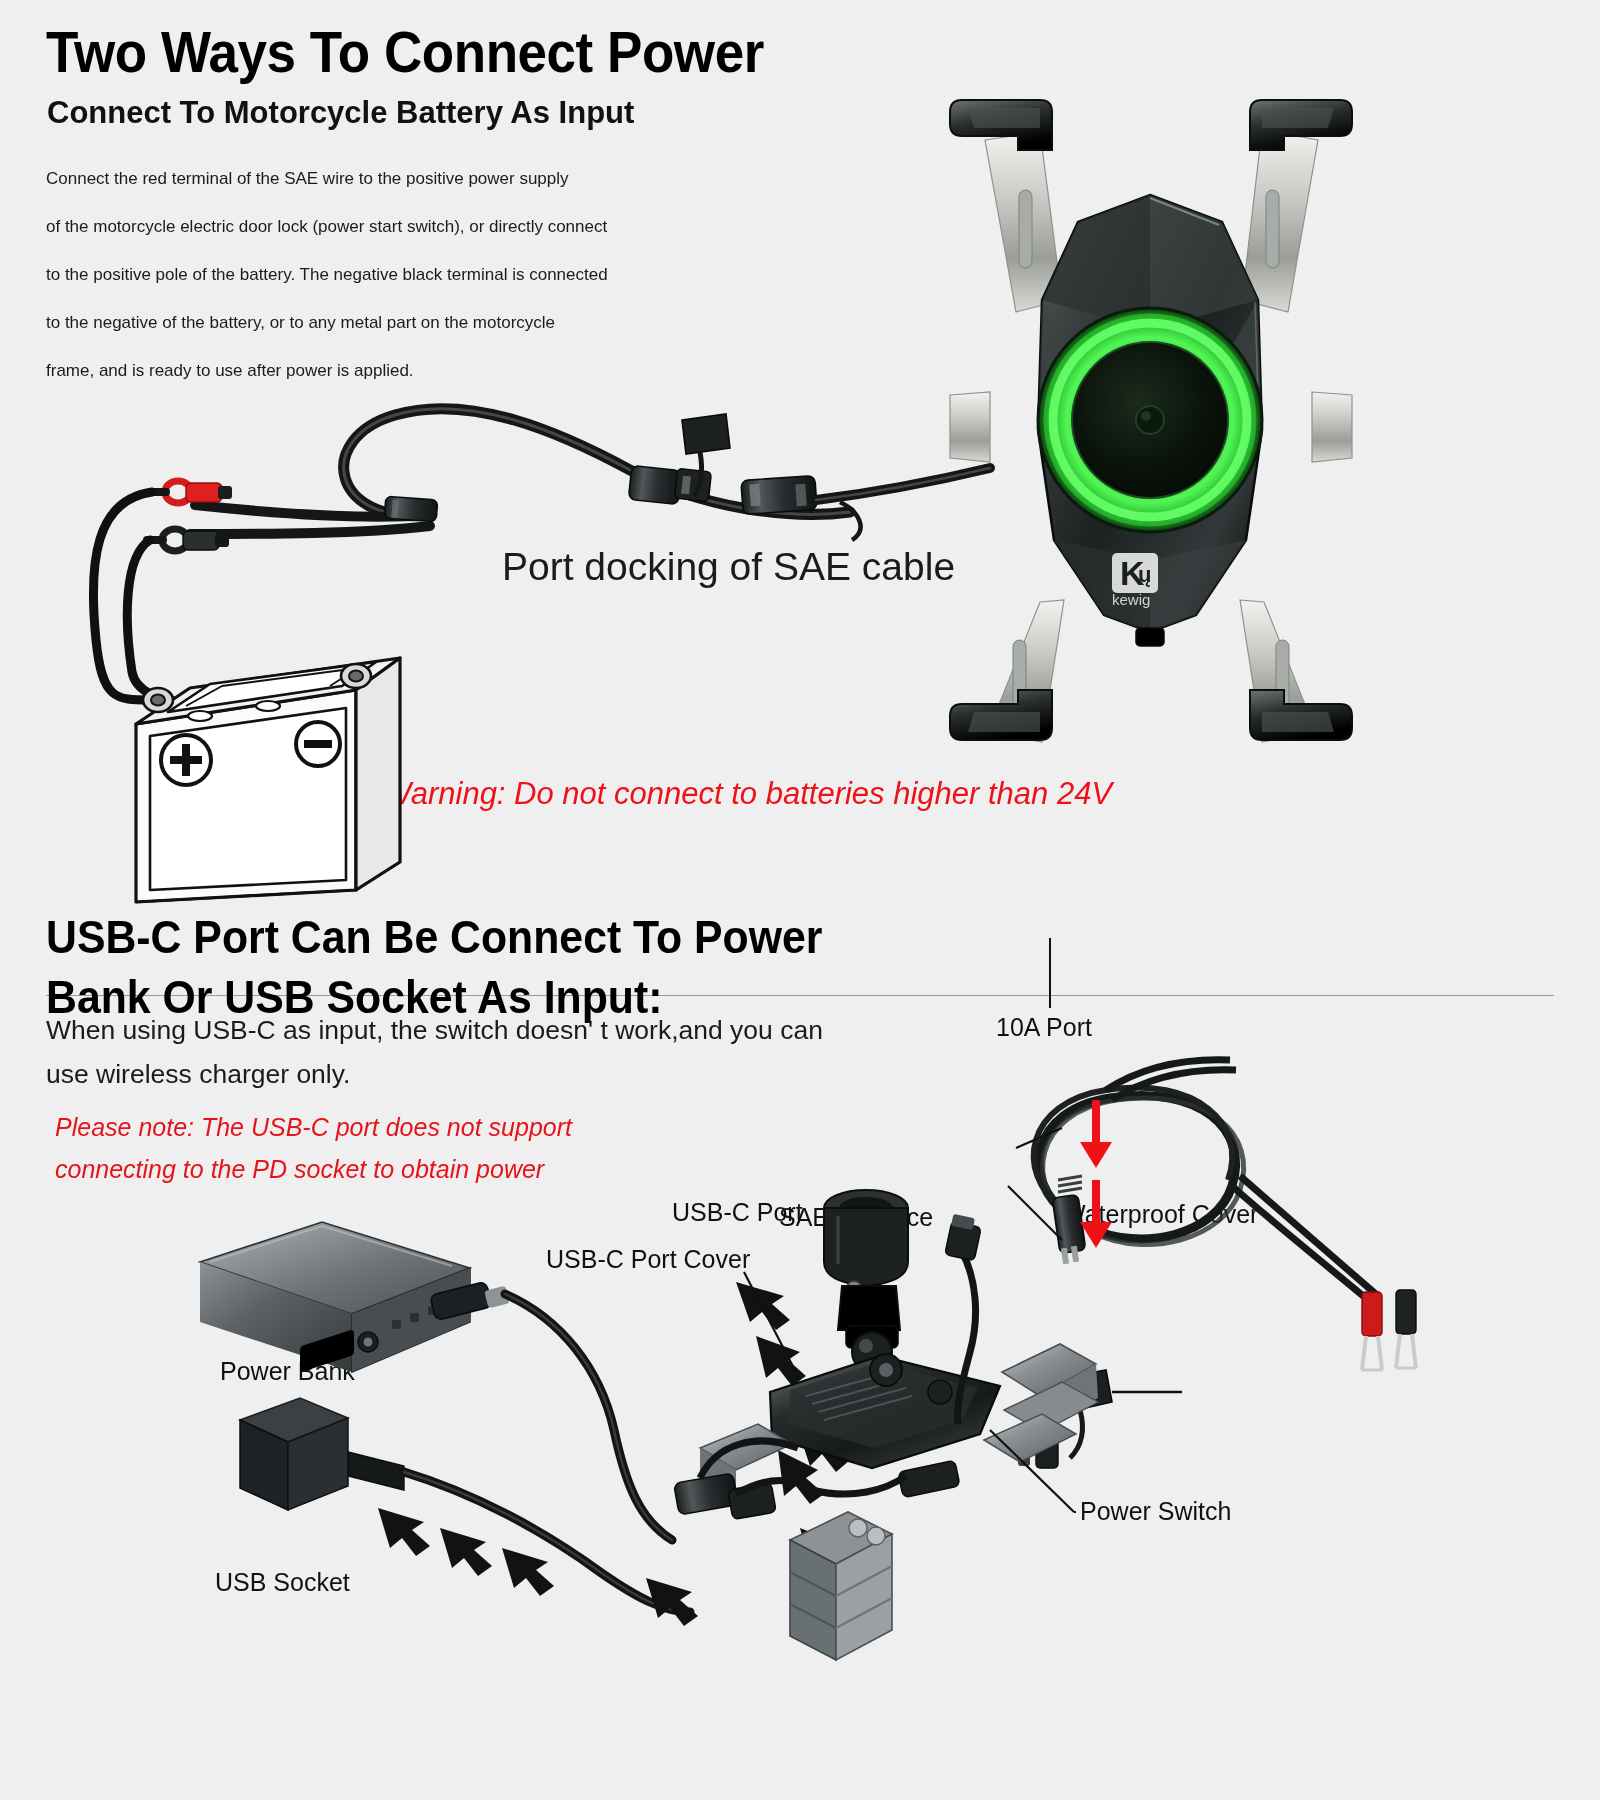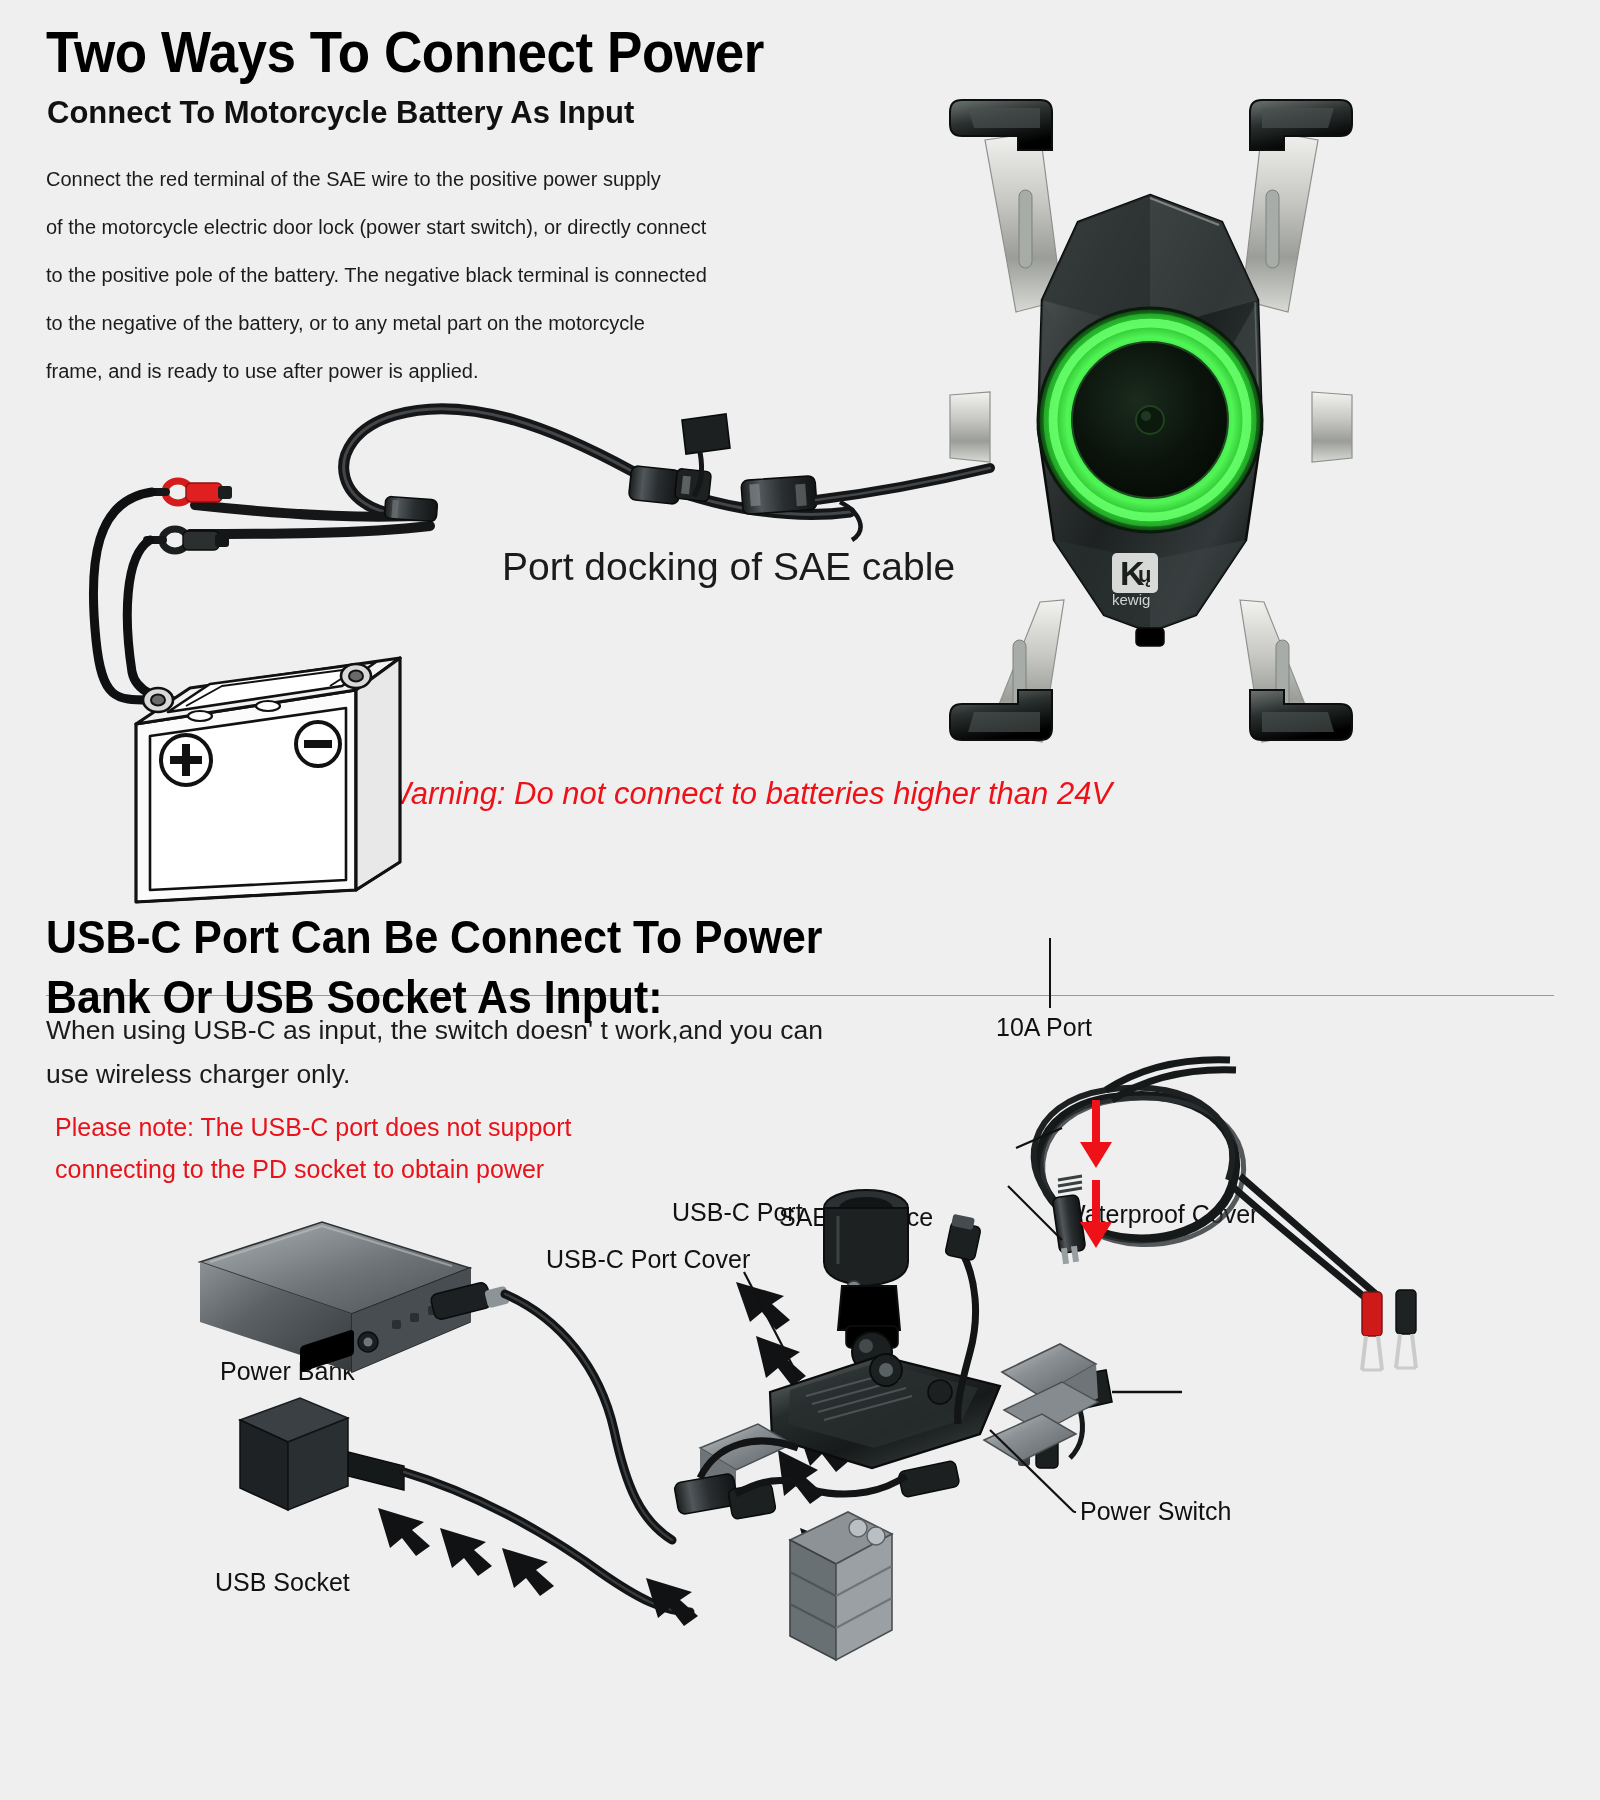--- a/index.html
+++ b/index.html
@@ -37,37 +37,38 @@
     font-weight: 700;
     font-size: 46px;
     line-height: 1.30;
     color: #000;
     transform: scaleX(0.93);
     transform-origin: left top;
     white-space: pre;
   }
   .body {
     position: absolute;
-    font-size: 20px;
+    font-size: 17px;
     line-height: 48px;
     color: #1b1b1b;
     white-space: pre-line;
   }
   .body2 {
     position: absolute;
     font-size: 26.5px;
     line-height: 44px;
     color: #1b1b1b;
     white-space: pre-line;
   }
   .note-red {
     position: absolute;
     font-size: 25px;
     line-height: 42px;
     color: #e8121a;
+    font-style: italic;
     white-space: pre-line;
   }
   .warn-red {
     position: absolute;
     font-size: 31px;
     color: #ef1118;
     font-style: italic;
     white-space: nowrap;
   }
   .callout {

